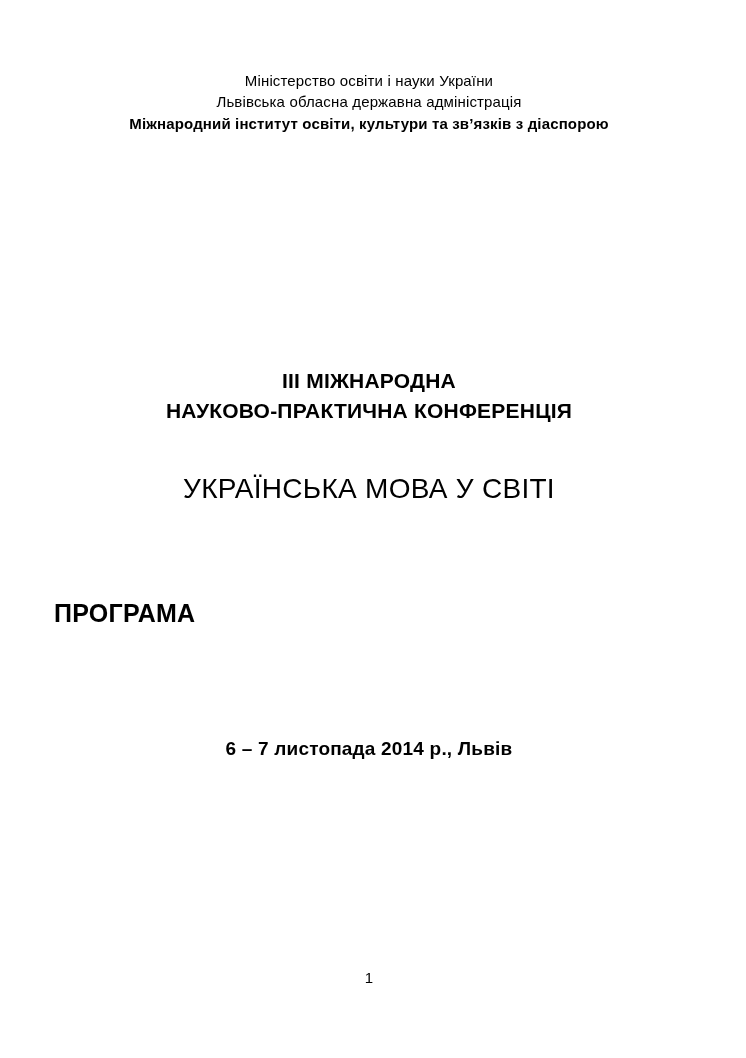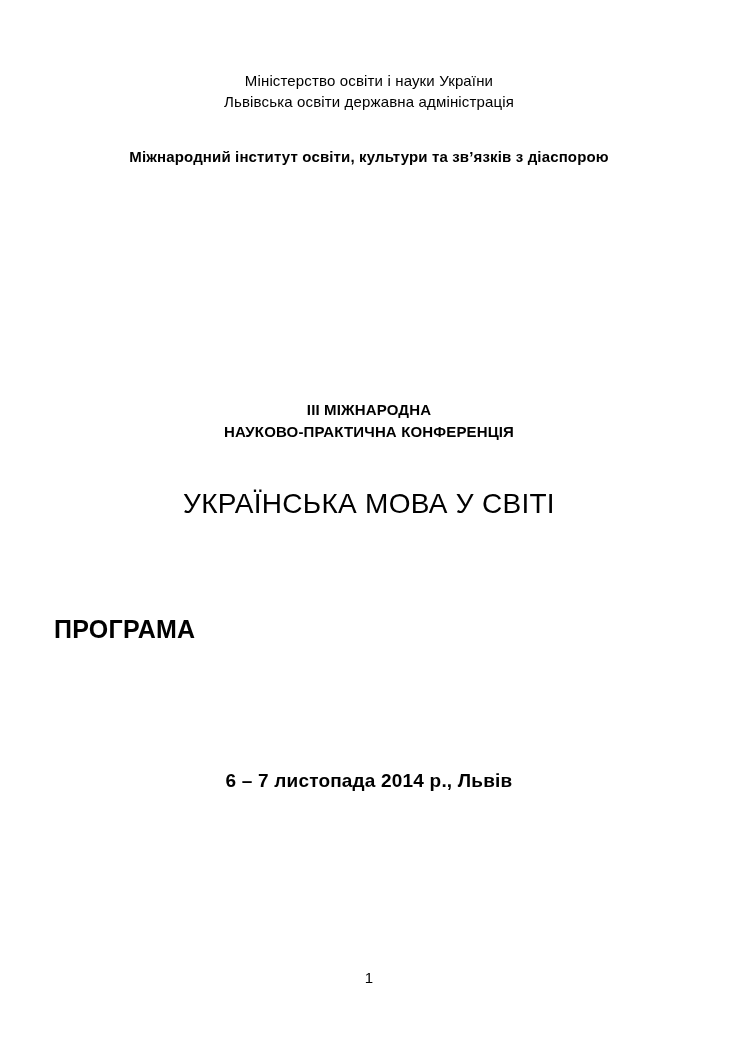--- a/index.html
+++ b/index.html
@@ -27,32 +27,31 @@
   .org-block {
     text-align: center;
     line-height: 1.42;
   }
   .org-line {
     font-size: 15px;
     letter-spacing: 0.01em;
   }
   .org-line.bold {
     font-weight: bold;
-    margin-top: 33px;
   }
   .gap-1 { height: 232px; }
   .gap-2 { height: 44px; }
   .gap-3 { height: 92px; }
   .gap-4 { height: 110px; }
   .conf-block {
     text-align: center;
     line-height: 1.45;
   }
   .conf-line {
-    font-size: 15px;
+    font-size: 21px;
     font-weight: bold;
     letter-spacing: 0.01em;
   }
   .conf-title {
     text-align: center;
     font-size: 28px;
     font-weight: normal;
     letter-spacing: 0.01em;
     line-height: 1.3;
   }
@@ -60,39 +59,38 @@
     text-align: left;
     font-size: 25px;
     font-weight: bold;
     letter-spacing: 0.01em;
   }
   .date-place {
     text-align: center;
     font-size: 19px;
     font-weight: bold;
     letter-spacing: 0.01em;
-    margin-top: 16px;
   }
   .page-number {
     position: absolute;
     left: 0;
     right: 0;
     bottom: 72px;
     text-align: center;
     font-size: 15px;
   }
 </style>
 </head>
 <body>
 
 <div class="page">
 
   <div class="org-block">
     <div class="org-line">Міністерство освіти і науки України</div>
-    <div class="org-line">Львівська освіти державна адміністрація</div>
+    <div class="org-line">Львівська обласна державна адміністрація</div>
     <div class="org-line bold">Міжнародний інститут освіти, культури та зв’язків з діаспорою</div>
   </div>
 
   <div class="gap-1"></div>
 
   <div class="conf-block">
     <div class="conf-line">III МІЖНАРОДНА</div>
     <div class="conf-line">НАУКОВО-ПРАКТИЧНА КОНФЕРЕНЦІЯ</div>
   </div>
 

